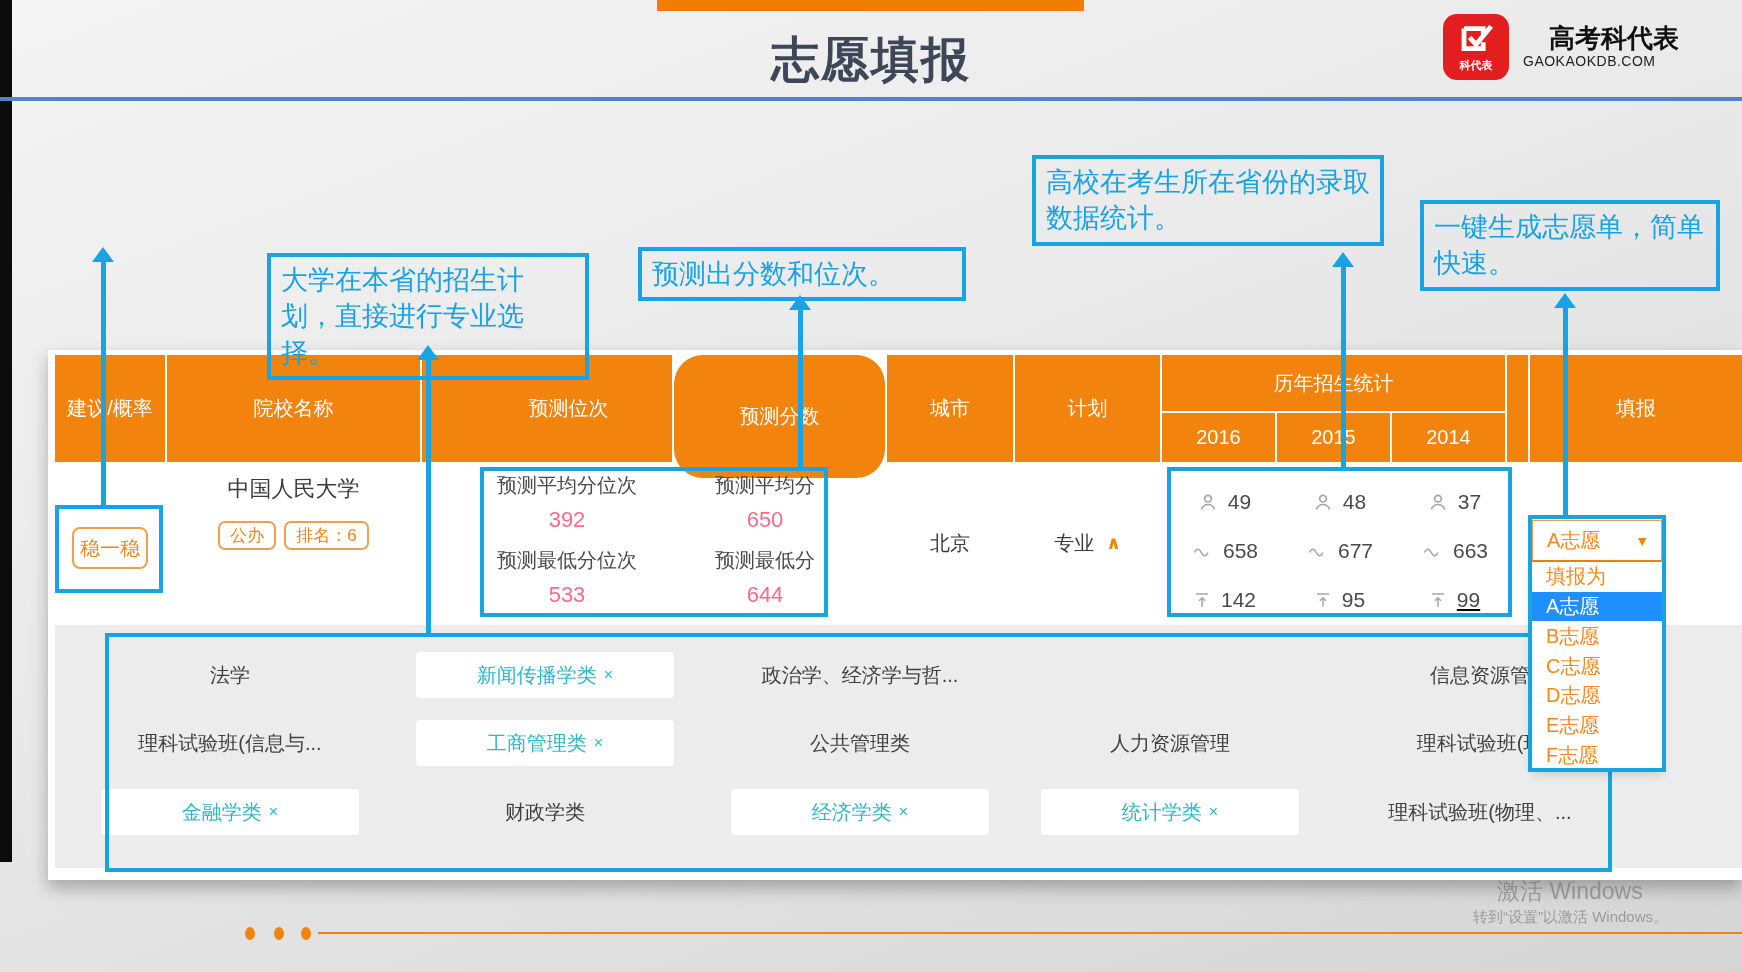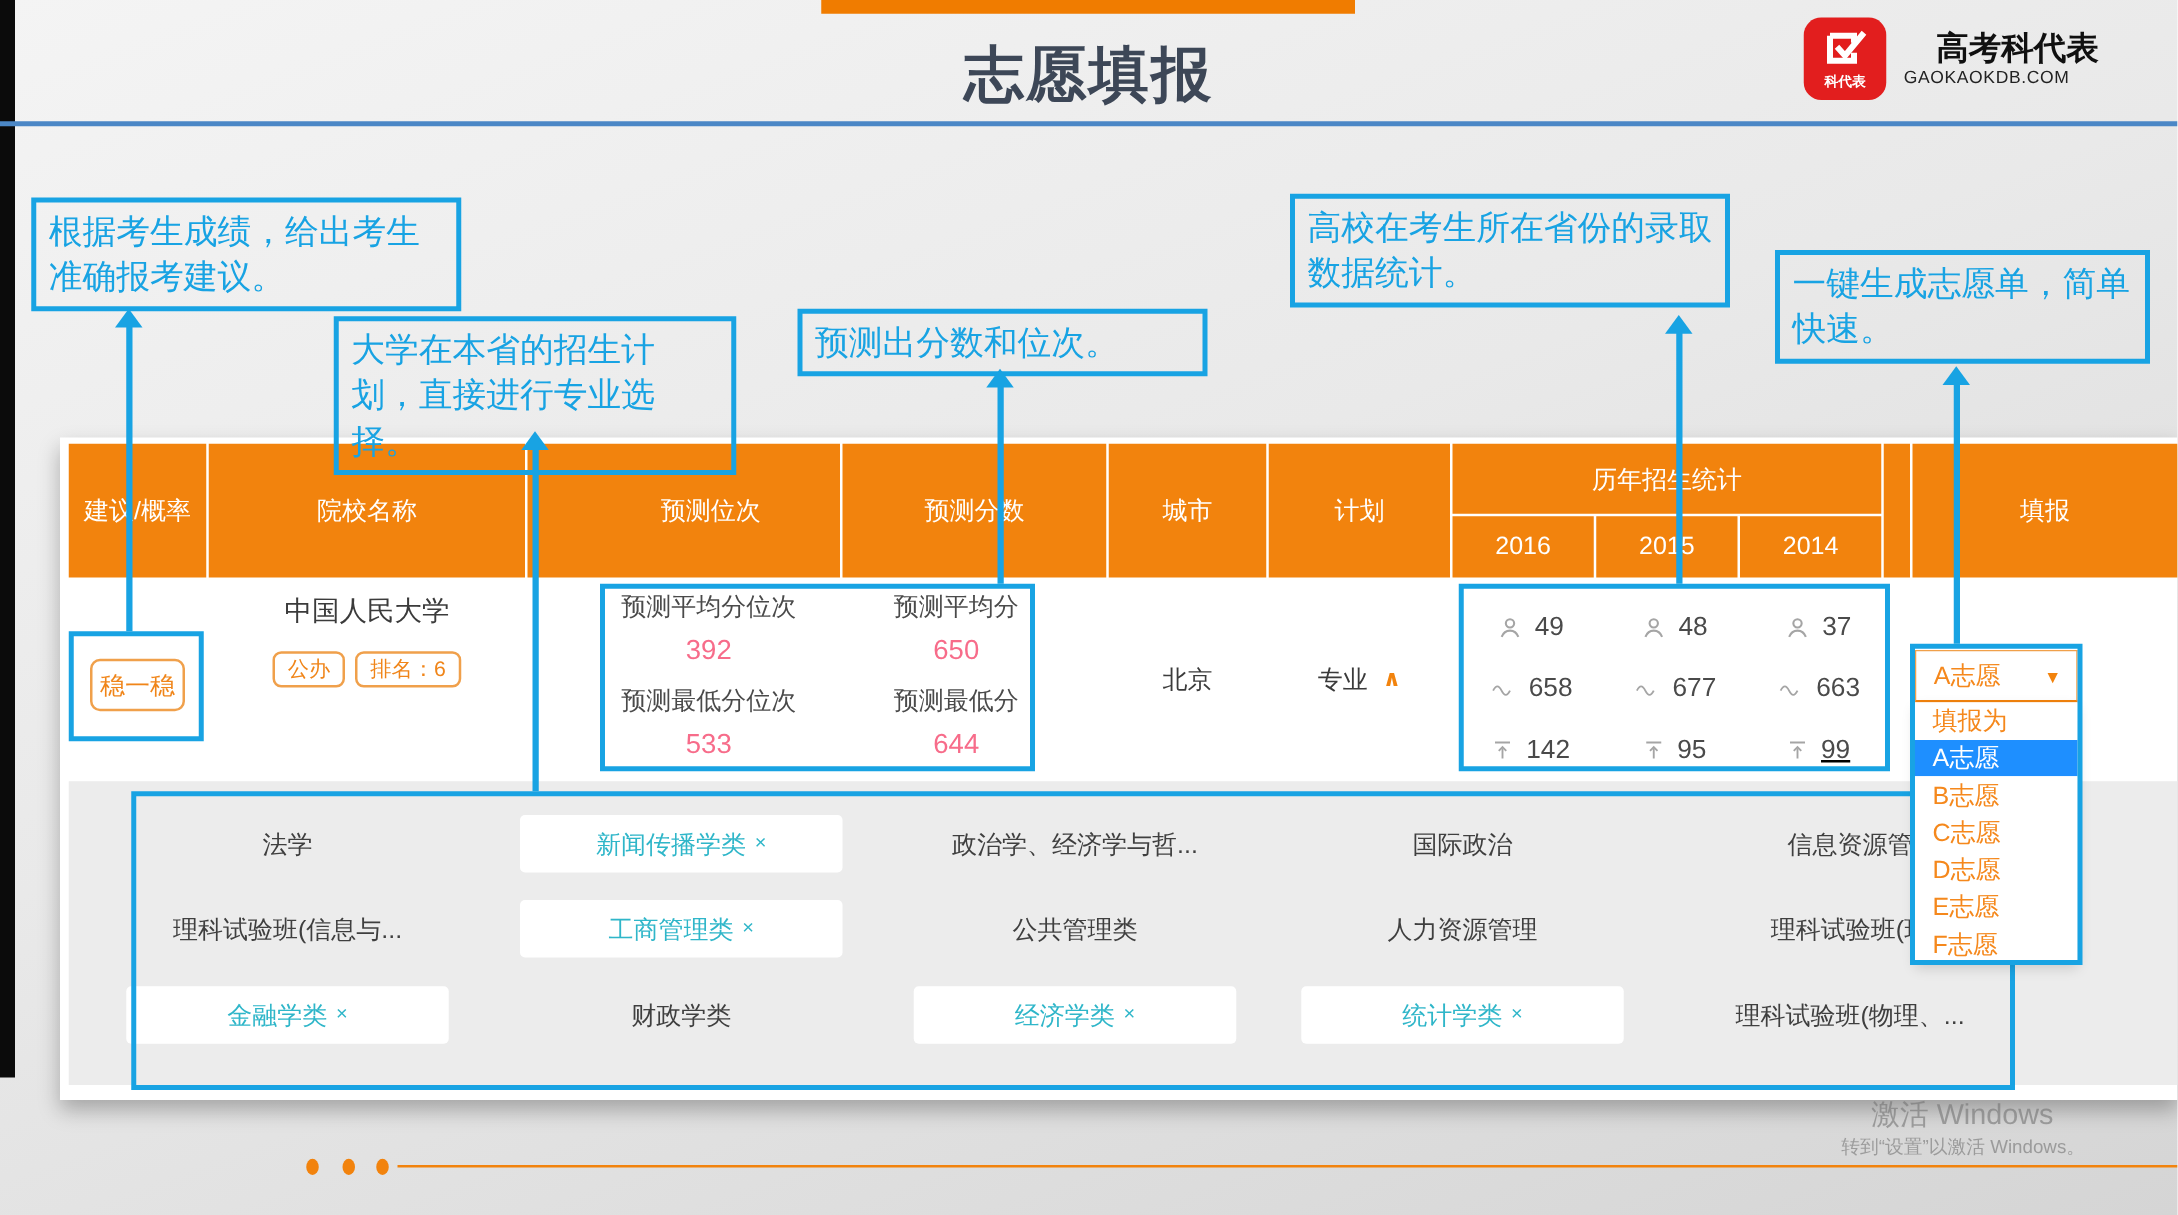--- a/index.html
+++ b/index.html
@@ -91,21 +91,21 @@
   <div class="abs" style="left:1523px;top:24px;">
     <div class="brand-name">高考科代表</div>
     <div class="brand-domain">GAOKAOKDB.COM</div>
   </div>
 
   <div class="abs panel" style="left:48px;top:350px;width:1694px;height:530px;"></div>
 
   <div class="abs hcell" style="left:55px;top:355px;width:110px;height:107px;">建议/概率</div>
   <div class="abs hcell" style="left:167px;top:355px;width:253px;height:107px;">院校名称</div>
   <div class="abs hcell" style="left:422px;top:355px;width:250px;height:107px;padding-left:43px;">预测位次</div>
-  <div class="abs hcell" style="left:674px;top:355px;width:211px;height:107px;">预测分数</div>
+  <div class="abs hcell" style="left:674px;top:355px;width:211px;height:123px;border-radius:29px;">预测分数</div>
   <div class="abs hcell" style="left:887px;top:355px;width:126px;height:107px;">城市</div>
   <div class="abs hcell" style="left:1015px;top:355px;width:145px;height:107px;">计划</div>
   <div class="abs hcell" style="left:1162px;top:355px;width:343px;height:56px;">历年招生统计</div>
   <div class="abs hcell" style="left:1162px;top:413px;width:113px;height:49px;">2016</div>
   <div class="abs hcell" style="left:1277px;top:413px;width:113px;height:49px;">2015</div>
   <div class="abs hcell" style="left:1392px;top:413px;width:113px;height:49px;">2014</div>
   <div class="abs hcell" style="left:1507px;top:355px;width:21px;height:107px;"></div>
   <div class="abs hcell" style="left:1530px;top:355px;width:212px;height:107px;">填报</div>
 
   <div class="abs chip flexc" style="left:72px;top:527px;width:76px;height:42px;font-size:20px;">稳一稳</div>
@@ -228,23 +228,20 @@
   <div class="abs major" style="left:101px;top:652px;width:258px;height:46px;">
       <span>法学</span>
     </div>
   <div class="abs major card" style="left:416px;top:652px;width:258px;height:46px;">
       <span>新闻传播学类</span>
       <span class="x">×</span>
     </div>
   <div class="abs major" style="left:731px;top:652px;width:258px;height:46px;">
       <span>政治学、经济学与哲...</span>
     </div>
-  <div class="abs major" style="left:1041px;top:652px;width:258px;height:46px;">
-      <span>国际政治</span>
-    </div>
   <div class="abs major" style="left:1351px;top:652px;width:258px;height:46px;">
       <span>信息资源管</span>
     </div>
 
   <div class="abs major" style="left:101px;top:720px;width:258px;height:46px;">
       <span>理科试验班(信息与...</span>
     </div>
   <div class="abs major card" style="left:416px;top:720px;width:258px;height:46px;">
       <span>工商管理类</span>
       <span class="x">×</span>
@@ -276,21 +273,20 @@
     </div>
   <div class="abs major" style="left:1351px;top:789px;width:258px;height:46px;">
       <span>理科试验班(物理、...</span>
     </div>
 
   <div class="abs ann" style="left:55px;top:505px;width:108px;height:88px;"></div>
   <div class="abs ann" style="left:480px;top:467px;width:348px;height:150px;"></div>
   <div class="abs ann" style="left:1167px;top:467px;width:345px;height:150px;"></div>
   <div class="abs ann" style="left:105px;top:633px;width:1507px;height:239px;"></div>
 
-  <div class="abs callout" style="left:25px;top:158px;width:344px;">根据考生成绩，给出考生准确报考建议。</div>
   <div class="abs callout" style="left:267px;top:253px;width:322px;">大学在本省的招生计划，直接进行专业选择。</div>
   <div class="abs callout" style="left:638px;top:247px;width:328px;">预测出分数和位次。</div>
   <div class="abs callout" style="left:1032px;top:155px;width:352px;">高校在考生所在省份的录取数据统计。</div>
   <div class="abs callout" style="left:1420px;top:200px;width:300px;">一键生成志愿单，简单快速。</div>
 
   <div class="abs arrow-head" style="left:92px;top:247px;"></div>
   <div class="abs arrow-line" style="left:101px;top:260px;height:245px;"></div>
 
   <div class="abs arrow-head" style="left:417px;top:345px;"></div>
   <div class="abs arrow-line" style="left:426px;top:358px;height:275px;"></div>

